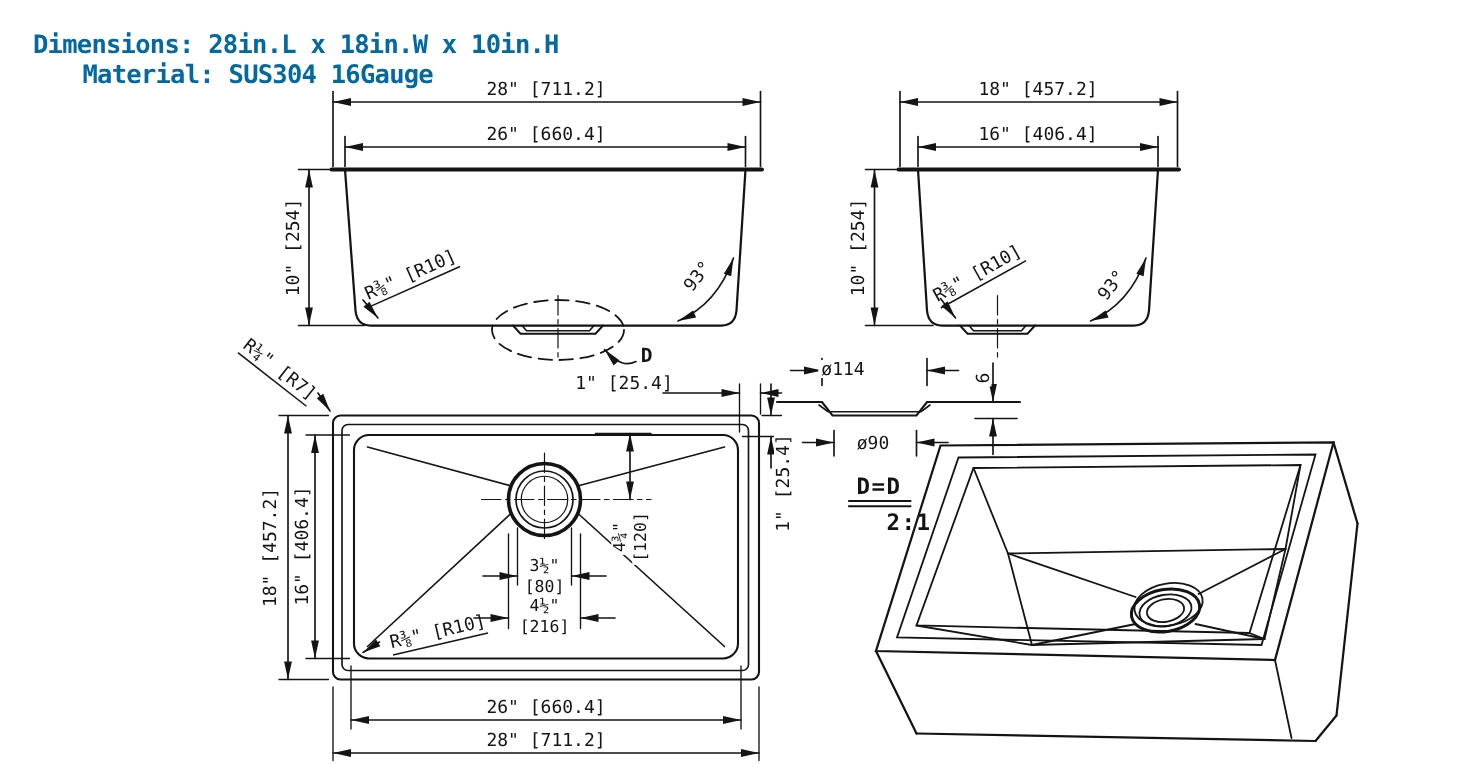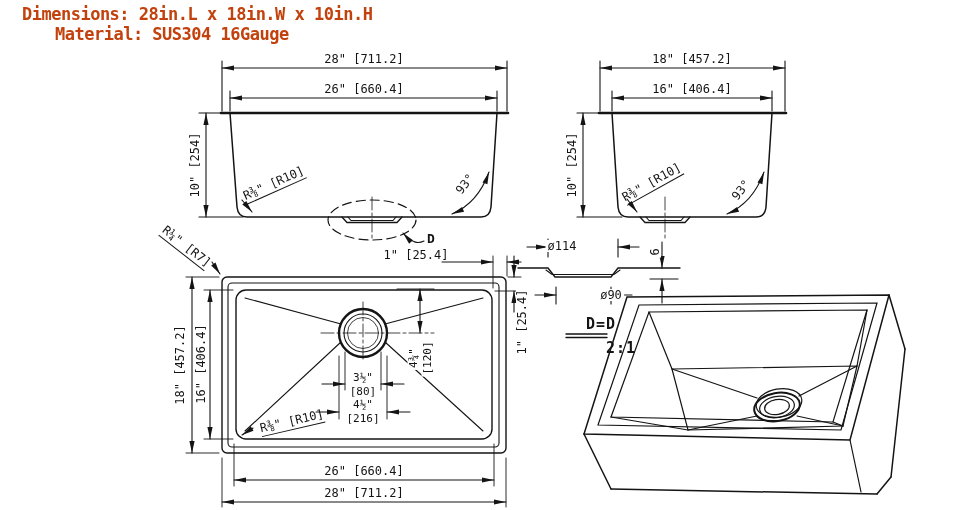--- a/index.html
+++ b/index.html
@@ -1,28 +1,28 @@
 <!DOCTYPE html>
 <html><head>
 <meta charset="utf-8">
 <style>
   html,body{margin:0;padding:0;background:#fff;}
   .canvas{position:relative;width:972px;height:510px;background:#fff;overflow:hidden;
           font-family:"DejaVu Sans Mono","Liberation Mono",monospace;color:#141414;}
   .lines{position:absolute;left:0;top:0;}
   .hdr{position:absolute;left:22px;font-weight:bold;font-size:17px;line-height:20px;
-       letter-spacing:-0.5px;color:#c2410c;white-space:pre;}
+       letter-spacing:-0.5px;color:#0369a1;white-space:pre;margin-top:16px;}
   .h1{top:4px;} .h2{top:24px;padding-left:33px;}
   .t{position:absolute;font-size:12px;white-space:nowrap;
      transform:translate(-50%,-50%) rotate(var(--r,0deg));transform-origin:center;}
   .bg{background:#fff;padding:0 2px;line-height:12px;}
   .s11{font-size:11px;line-height:11px;}
   .u{border-bottom:1px solid #141414;padding-bottom:1px;}
   .b13{font-weight:bold;font-size:13px;}
-  .b15{font-weight:bold;font-size:15px;letter-spacing:1px;margin-left:15px;}
+  .b15{font-weight:bold;font-size:15px;letter-spacing:1px;}
 </style>
 </head>
 <body>
 
 <div class="canvas">
 
   <svg class="lines" width="972" height="510" viewBox="0 0 972 510" stroke="#141414" fill="none" stroke-width="1.1" stroke-linecap="round">
     <defs>
       <marker id="arr" markerUnits="userSpaceOnUse" markerWidth="14" markerHeight="8" viewBox="0 0 14 8" refX="13" refY="4" orient="auto-start-reverse">
         <path d="M13,4 L1,1.4 L1,6.6 Z" fill="#141414" stroke="none"></path>
@@ -175,21 +175,21 @@
   <span class="t" style="left:465px;top:184px;--r:-52deg">93°</span>
   <span class="t b13" style="left:431px;top:238px">D</span>
 
   <span class="t bg" style="left:692px;top:59px">18" [457.2]</span>
   <span class="t bg" style="left:692px;top:89px">16" [406.4]</span>
   <span class="t bg" style="left:572px;top:165px;--r:-90deg">10" [254]</span>
   <span class="t u" style="left:652px;top:183px;--r:-29deg">R⅜" [R10]</span>
   <span class="t" style="left:741px;top:190px;--r:-52deg">93°</span>
 
   <span class="t bg" style="left:562px;top:246px">ø114</span>
-  <span class="t bg" style="left:611px;top:295px">ø90</span>
+  <span class="t bg" style="left:582px;top:295px">ø90</span>
   <span class="t bg" style="left:655px;top:252px;--r:-90deg">6</span>
   <span class="t b15" style="left:586px;top:324px">D=D</span>
   <span class="t b15" style="left:606px;top:348px">2:1</span>
 
   <span class="t bg" style="left:416px;top:255px">1" [25.4]</span>
   <span class="t bg" style="left:522px;top:322px;--r:-90deg">1" [25.4]</span>
   <span class="t bg" style="left:180px;top:365px;--r:-90deg">18" [457.2]</span>
   <span class="t bg" style="left:201px;top:364px;--r:-90deg">16" [406.4]</span>
   <span class="t bg" style="left:364px;top:471px">26" [660.4]</span>
   <span class="t bg" style="left:364px;top:493px">28" [711.2]</span>

